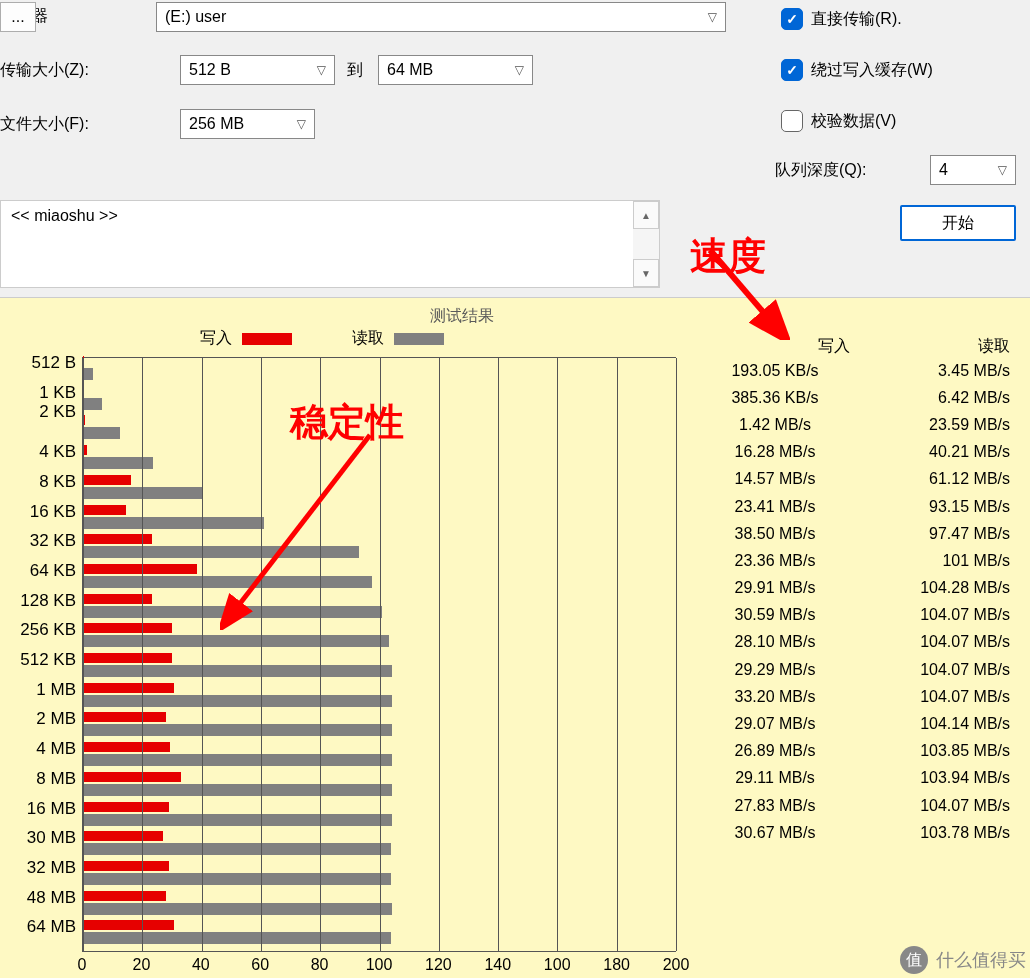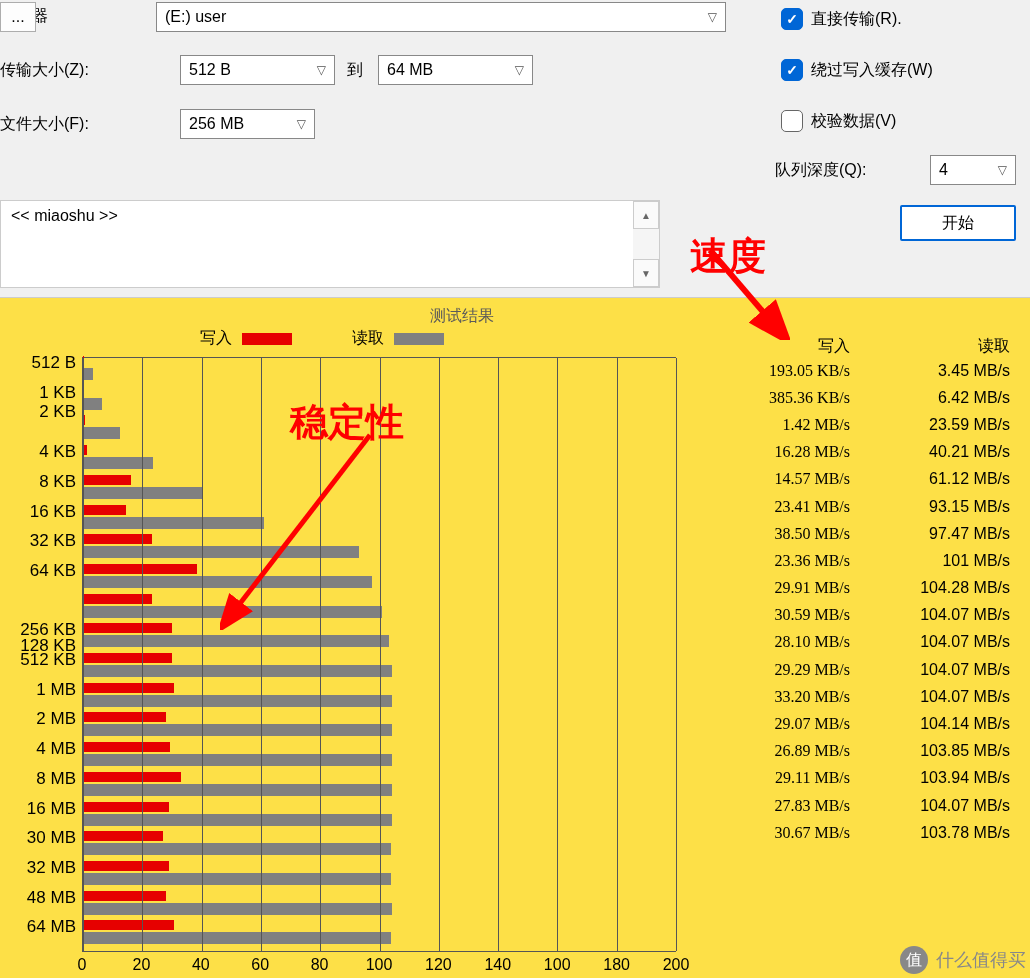--- a/index.html
+++ b/index.html
@@ -63,21 +63,21 @@
   }
   .start-btn {
     position: absolute; left: 900px; top: 205px;
     width: 116px; height: 36px; background: #fff; border: 2px solid #0066d6;
     color: #000; display: flex; align-items: center; justify-content: center;
     cursor: pointer; border-radius: 2px;
   }
 
   .results {
     position: absolute; left: 0; top: 297px; right: 0; bottom: 0;
-    background: #fde047; border-top: 1px solid #ccc;
+    background: #fef9c3; border-top: 1px solid #ccc;
   }
   .result-title {
     position: absolute; left: 430px; top: 8px; color: #5a5a5a;
   }
   .legend {
     position: absolute; left: 200px; top: 30px; display: flex; gap: 60px;
     align-items: center;
   }
   .legend-item { display: flex; align-items: center; gap: 10px; }
   .legend-swatch.write { width: 50px; height: 12px; background: #e60000; }
@@ -112,21 +112,21 @@
   .xtick { position: absolute; transform: translateX(-50%); font-size: 16px; }
   .grid { position: absolute; top:0; bottom:0; border-left:1px solid #555; }
 
   .speed-table {
     position: absolute; left: 700px; top: 38px; right: 12px;
   }
   .speed-headers { display: flex; }
   .speed-headers .col-w { width: 150px; text-align: right; }
   .speed-headers .col-r { width: 160px; text-align: right; }
   .speed-row { display: flex; height: 27.2px; align-items: center; }
-  .speed-row .col-w { width: 150px; text-align: right; font-family: Liberation Serif, serif; }
+  .speed-row .col-w { width: 150px; text-align: center; }
   .speed-row .col-r { width: 160px; text-align: right; }
 
   .anno {
     position: absolute; color: #ff0000; font-size: 38px; font-weight: 600;
     pointer-events: none;
   }
   .arrow { position: absolute; pointer-events: none; }
 
   .watermark {
     position: absolute; right: 4px; bottom: 4px;
@@ -227,21 +227,21 @@
   <div class="chart-area">
     <div class="ylabels" id="ylabels">
         <div class="ylabel" style="top: 10px;">512 B</div>
         <div class="ylabel" style="top: 39.7px;">1 KB</div>
         <div class="ylabel" style="top: 59px;">2 KB</div>
         <div class="ylabel" style="top: 99.1px;">4 KB</div>
         <div class="ylabel" style="top: 128.8px;">8 KB</div>
         <div class="ylabel" style="top: 158.5px;">16 KB</div>
         <div class="ylabel" style="top: 188.2px;">32 KB</div>
         <div class="ylabel" style="top: 217.9px;">64 KB</div>
-        <div class="ylabel" style="top: 247.6px; margin-top: 45px;">128 KB</div>
+        <div class="ylabel" style="top: 247.6px;">128 KB</div>
         <div class="ylabel" style="top: 277.3px;">256 KB</div>
         <div class="ylabel" style="top: 307px;">512 KB</div>
         <div class="ylabel" style="top: 336.7px;">1 MB</div>
         <div class="ylabel" style="top: 366.4px;">2 MB</div>
         <div class="ylabel" style="top: 396.1px;">4 MB</div>
         <div class="ylabel" style="top: 425.8px;">8 MB</div>
         <div class="ylabel" style="top: 455.5px;">16 MB</div>
         <div class="ylabel" style="top: 485.2px;">30 MB</div>
         <div class="ylabel" style="top: 514.9px;">32 MB</div>
         <div class="ylabel" style="top: 544.6px;">48 MB</div>

